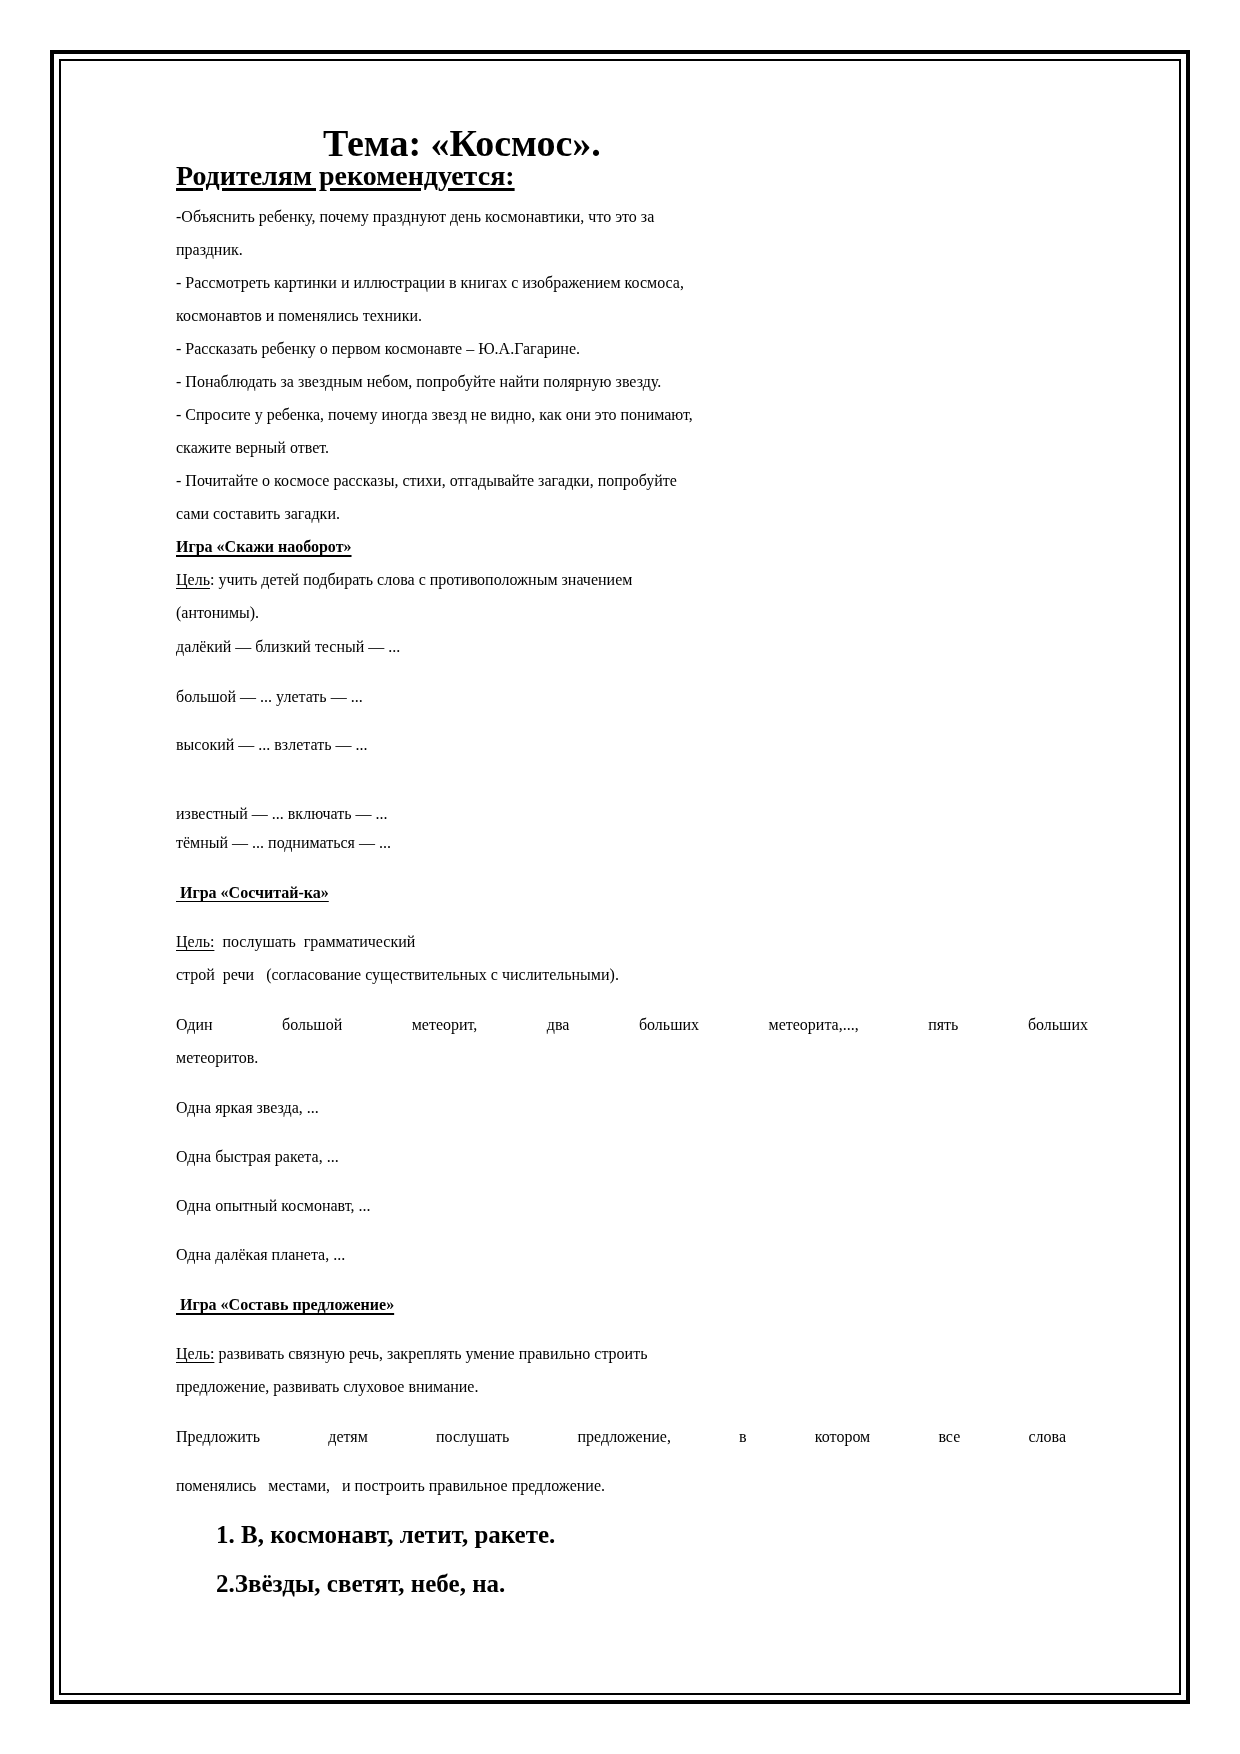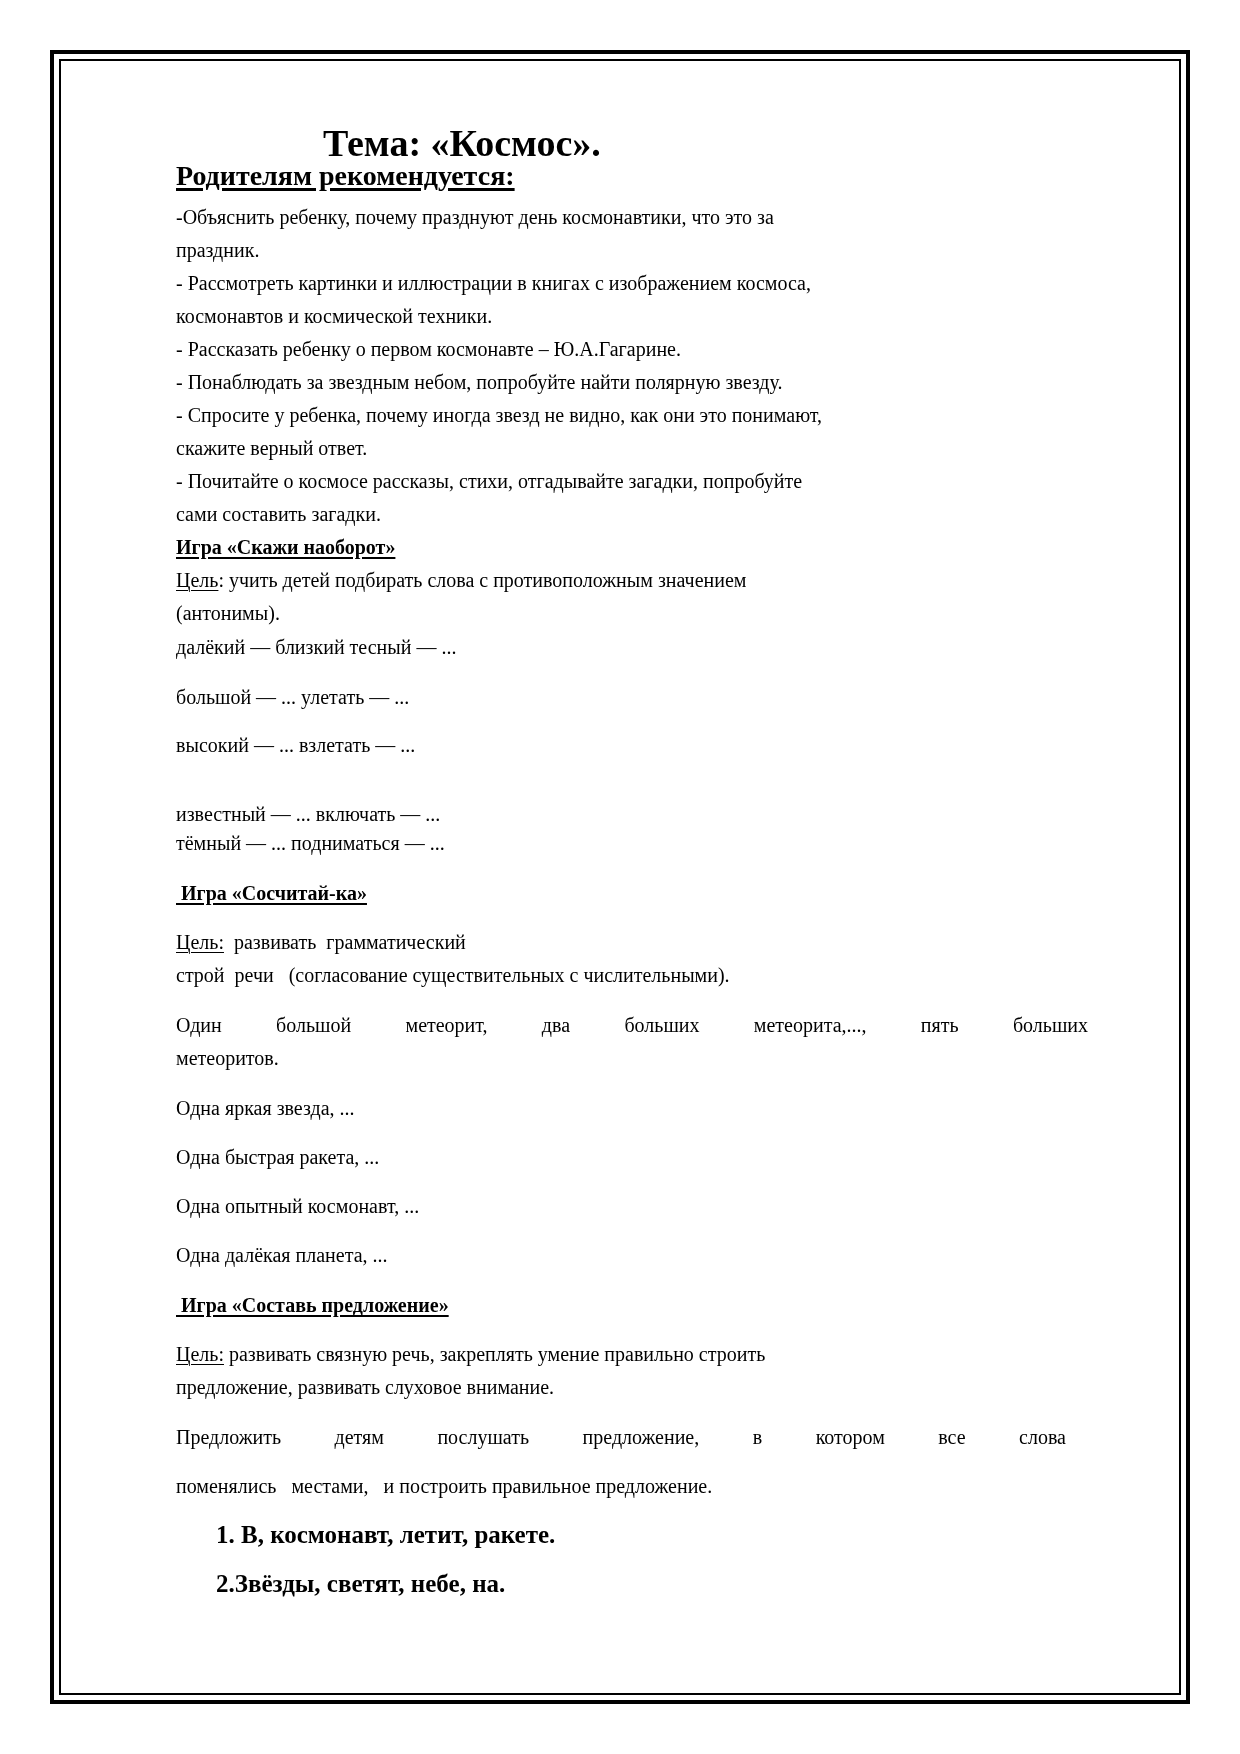--- a/index.html
+++ b/index.html
@@ -2,59 +2,59 @@
 <html><head>
   <meta charset="utf-8">
   <style>
     html, body { margin: 0; padding: 0; background: #ffffff; }
     body { width: 1240px; height: 1754px; position: relative; overflow: hidden;
            font-family: "Liberation Serif", "DejaVu Serif", serif; color: #000; }
     .outer { position: absolute; left: 50px; top: 50px; width: 1132px; height: 1646px;
              border: 4px solid #000; }
     .inner { position: absolute; left: 59px; top: 59px; width: 1118px; height: 1632px;
              border: 2px solid #000; }
-    .ln { position: absolute; left: 176px; white-space: nowrap; font-size: 20px; line-height: 30px; }
+    .ln { position: absolute; left: 176px; white-space: nowrap; font-size: 16px; line-height: 30px; }
     .title { position: absolute; left: 323px; top: 121px; font-size: 38px; font-weight: bold; line-height: 44px; white-space: nowrap; text-align: center; }
     .h1 { font-size: 28px; font-weight: bold; text-decoration: underline; text-decoration-thickness: 3px; text-underline-offset: 3px; }
     .h2 { font-weight: bold; text-decoration: underline; text-decoration-thickness: 2px; text-underline-offset: 3px; }
     .u { text-decoration: underline; text-decoration-thickness: 1px; text-underline-offset: 3px; }
     .b { font-weight: bold; font-size: 25px; margin-left: 40px; }
     .just { width: 912px; text-align: justify; text-align-last: justify; }
   </style>
 </head>
 <body>
 
 <div class="outer"></div>
 <div class="inner"></div>
 
 <div class="title">Тема: «Космос».</div>
 
 <div class="ln h1" style="top:161px;">Родителям рекомендуется:</div>
 <div class="ln" style="top:202px;">-Объяснить ребенку, почему празднуют день космонавтики, что это за</div>
 <div class="ln" style="top:235px;">праздник.</div>
 <div class="ln" style="top:268px;">- Рассмотреть картинки и иллюстрации в книгах с изображением космоса,</div>
-<div class="ln" style="top:301px;">космонавтов и космической техники.</div>
+<div class="ln" style="top:301px;">космонавтов и поменялись техники.</div>
 <div class="ln" style="top:334px;">- Рассказать ребенку о первом космонавте – Ю.А.Гагарине.</div>
 <div class="ln" style="top:367px;">- Понаблюдать за звездным небом, попробуйте найти полярную звезду.</div>
 <div class="ln" style="top:400px;">- Спросите у ребенка, почему иногда звезд не видно, как они это понимают,</div>
 <div class="ln" style="top:433px;">скажите верный ответ.</div>
 <div class="ln" style="top:466px;">- Почитайте о космосе рассказы, стихи, отгадывайте загадки, попробуйте</div>
 <div class="ln" style="top:499px;">сами составить загадки.</div>
 
 <div class="ln h2" style="top:532px;">Игра «Скажи наоборот»</div>
 <div class="ln" style="top:565px;"><span class="u">Цель</span><span>: учить детей подбирать слова с противоположным значением</span></div>
 <div class="ln" style="top:598px;">(антонимы).</div>
 <div class="ln" style="top:632px;">далёкий — близкий тесный — ...</div>
 <div class="ln" style="top:682px;">большой — ... улетать — ...</div>
 <div class="ln" style="top:730px;">высокий — ... взлетать — ...</div>
 <div class="ln" style="top:779px;margin-top:20px;">известный — ... включать — ...</div>
 <div class="ln" style="top:828px;">тёмный — ... подниматься — ...</div>
 
 <div class="ln h2" style="top:878px;white-space:pre;text-decoration:underline;"> Игра «Сосчитай-ка»</div>
-<div class="ln" style="top:927px;white-space:pre;"><span class="u">Цель:</span><span>  развивать  грамматический</span></div>
+<div class="ln" style="top:927px;white-space:pre;"><span class="u">Цель:</span><span>  послушать  грамматический</span></div>
 <div class="ln" style="top:960px;white-space:pre;">строй  речи   (согласование существительных с числительными).</div>
 <div class="ln just" style="top:1010px;">Один большой метеорит, два больших метеорита,..., пять больших</div>
 <div class="ln" style="top:1043px;">метеоритов.</div>
 <div class="ln" style="top:1093px;">Одна яркая звезда, ...</div>
 <div class="ln" style="top:1142px;text-align:center;">Одна быстрая ракета, ...</div>
 <div class="ln" style="top:1191px;">Одна опытный космонавт, ...</div>
 <div class="ln" style="top:1240px;">Одна далёкая планета, ...</div>
 
 <div class="ln h2" style="top:1290px;white-space:pre;"> Игра «Составь предложение»</div>
 <div class="ln" style="top:1339px;"><span class="u">Цель:</span><span> развивать связную речь, закреплять умение правильно строить</span></div>

